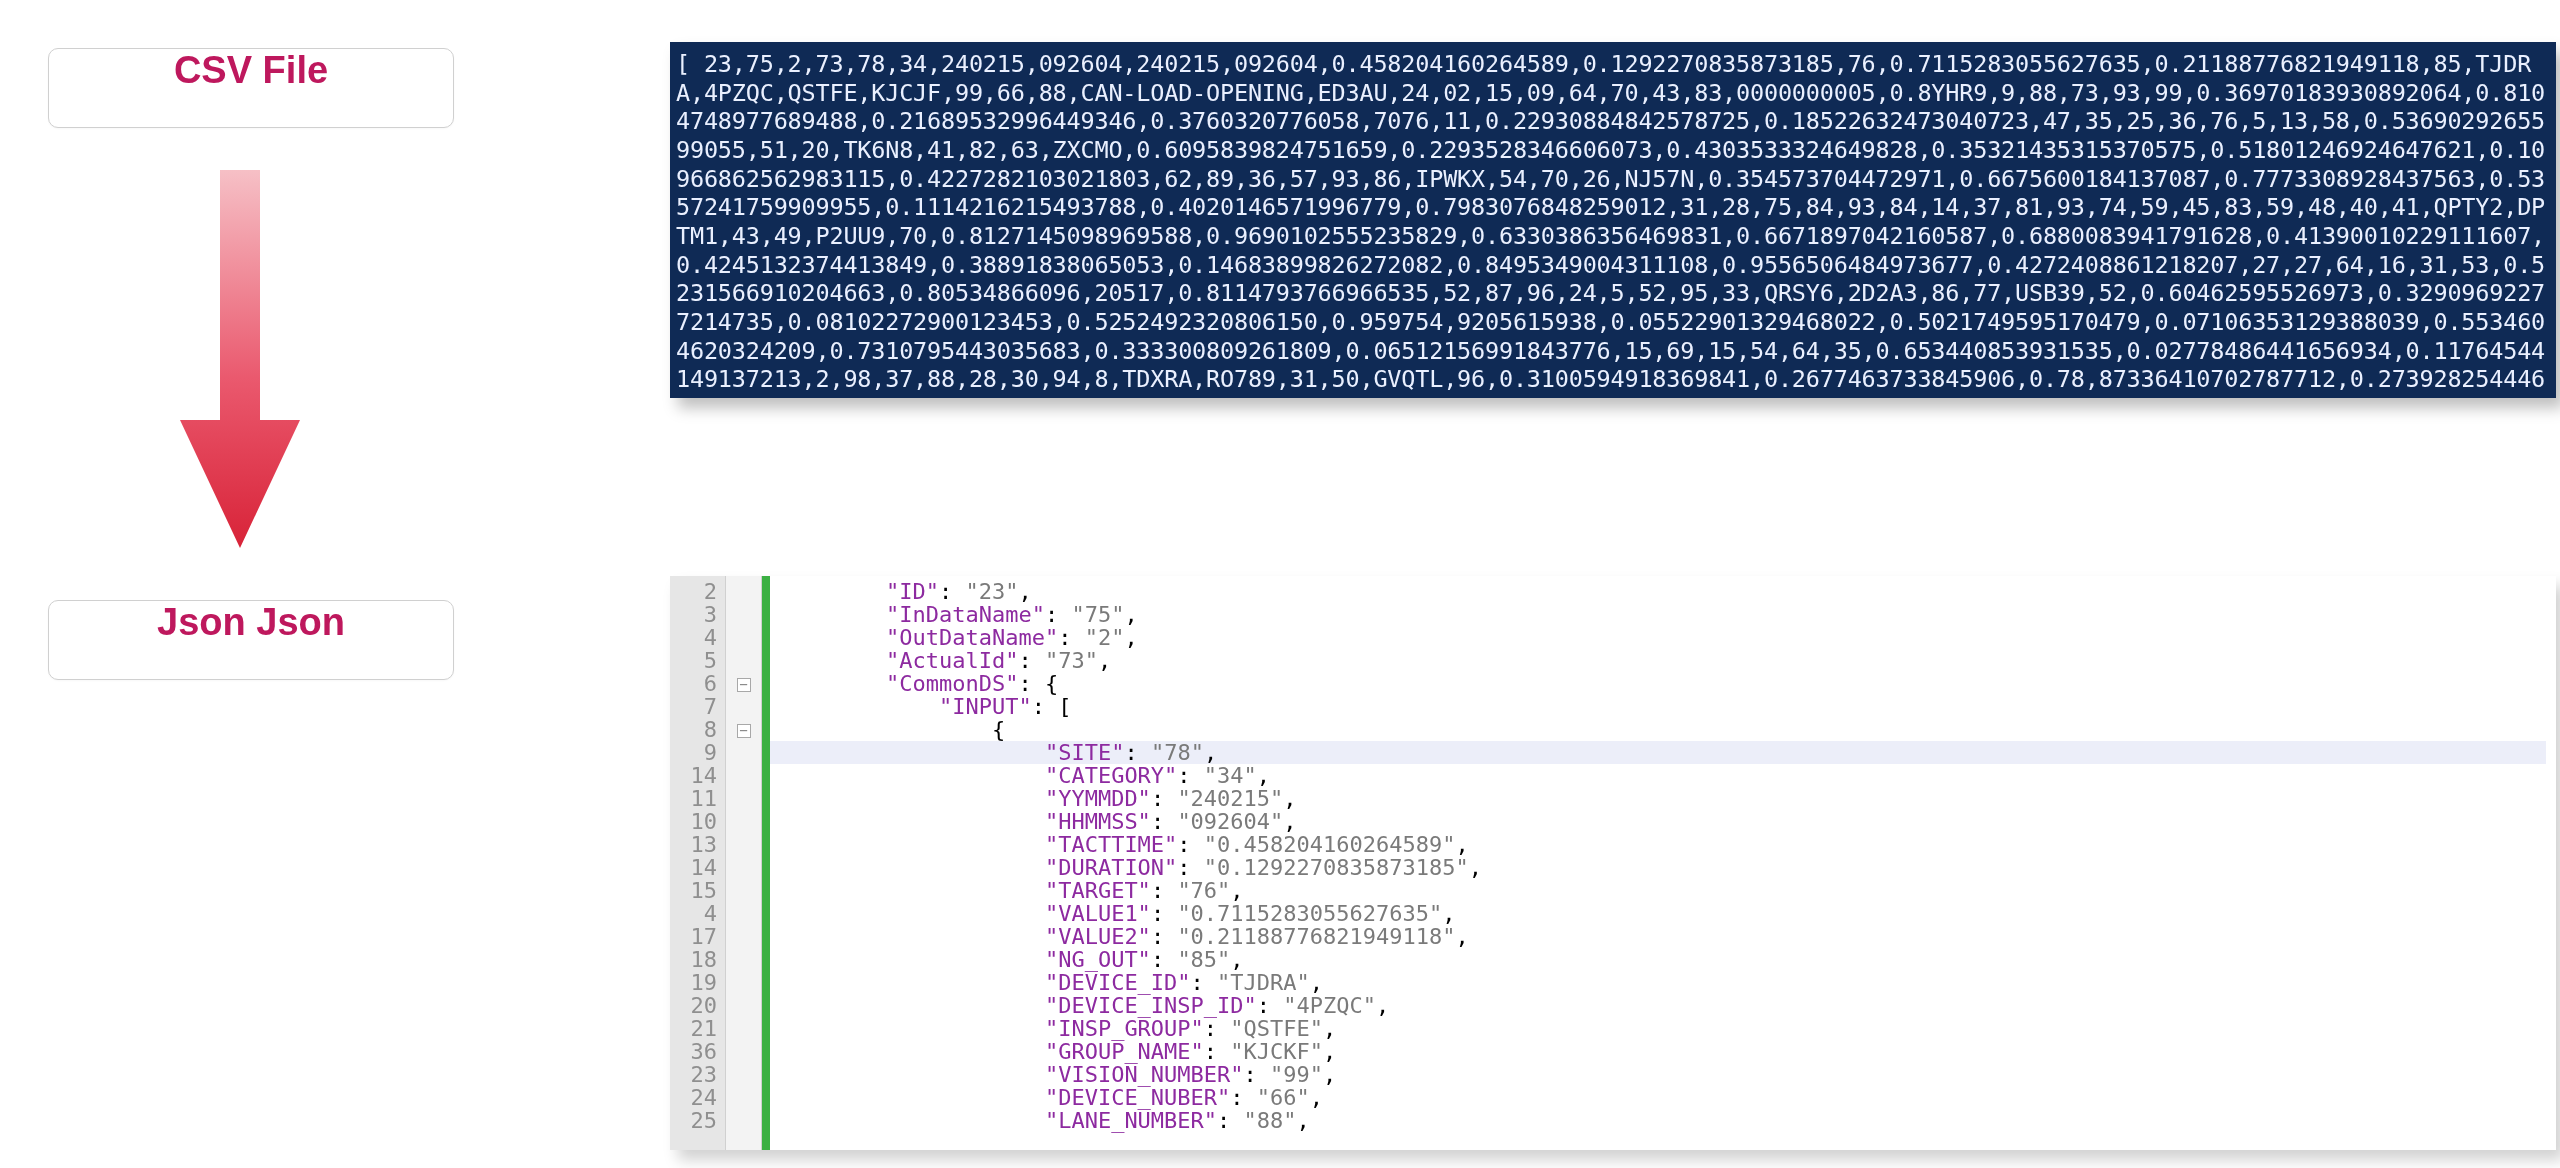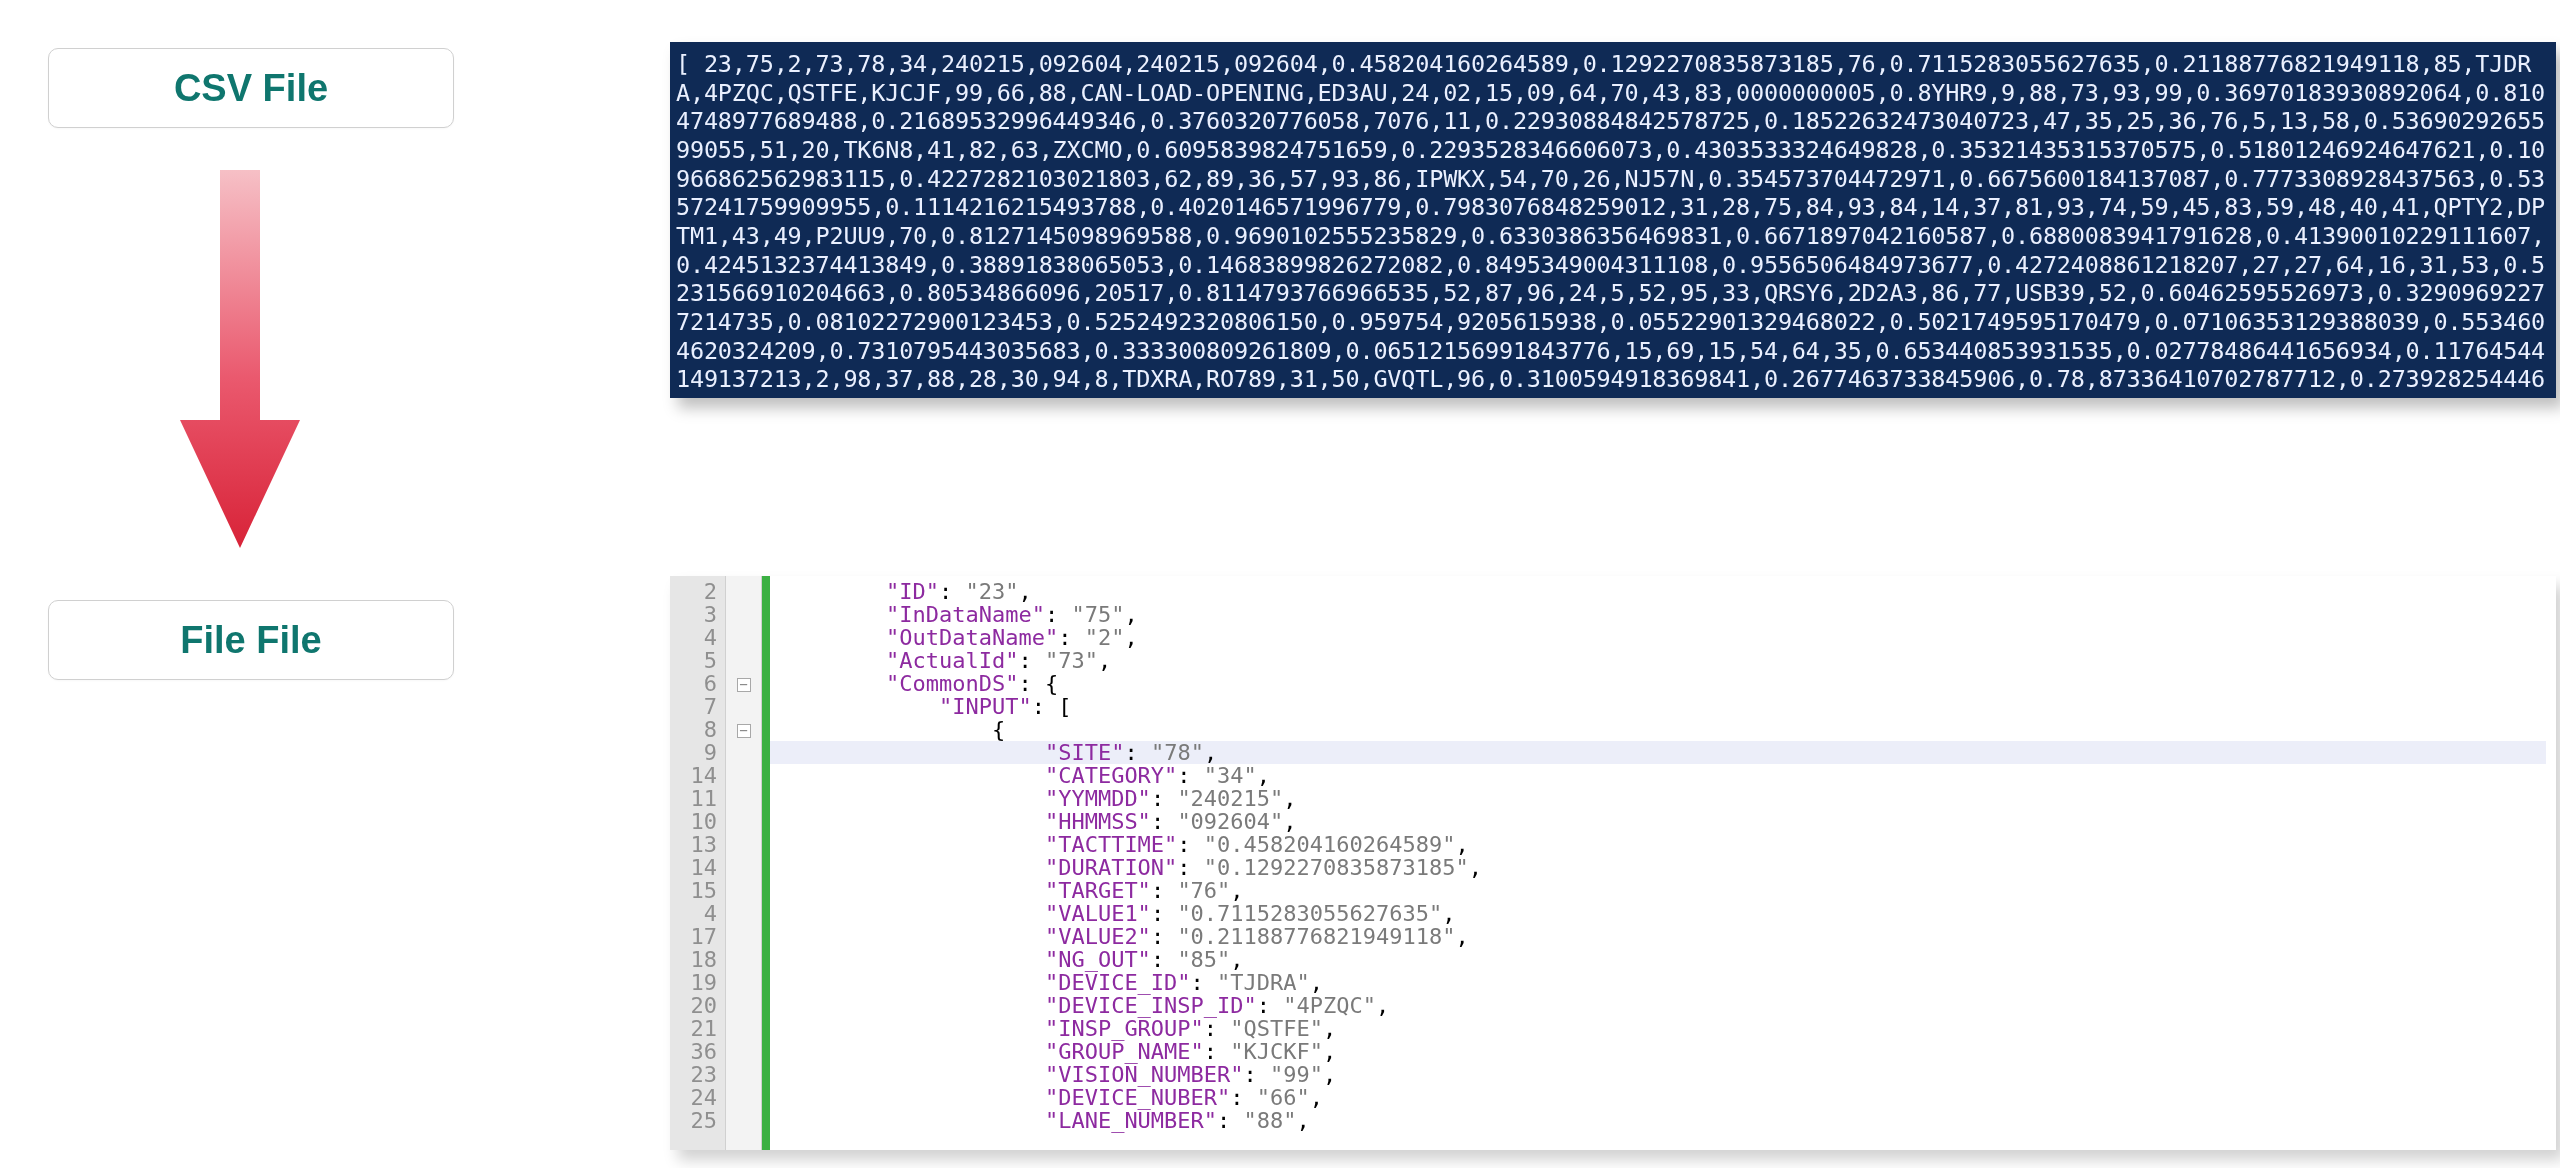--- a/index.html
+++ b/index.html
@@ -7,25 +7,25 @@
   .page { position: relative; width: 2560px; height: 1168px; }
 
   .label-box {
     position: absolute;
     width: 406px;
     height: 80px;
     background: #ffffff;
     border: 1px solid #d0d0d0;
     border-radius: 10px;
     display: flex;
-    align-items: center;
+    align-items: flex-start;
     justify-content: center;
     font-size: 38px;
     font-weight: 700;
-    color: #0f766e;
+    color: #be185d;
     box-shadow: 0 1px 2px rgba(0,0,0,0.03);
   }
 
   .arrow-wrap { position: absolute; left: 180px; top: 170px; width: 120px; height: 380px; }
 
   .csv-panel {
     position: absolute;
     left: 670px;
     top: 42px;
     width: 1886px;
@@ -122,21 +122,21 @@
           <stop offset="0%" stop-color="#f6c0c6"></stop>
           <stop offset="55%" stop-color="#ea596e"></stop>
           <stop offset="100%" stop-color="#d82338"></stop>
         </linearGradient>
       </defs>
       <path d="M40 0 H80 V250 H120 L60 378 L0 250 H40 Z" fill="url(#g)"></path>
     </svg>
   </div>
 
   <div class="label-box" style="left:48px; top:600px;">
-    <span>File File</span>
+    <span>Json Json</span>
   </div>
 
   <div class="csv-panel">
     <span>[
 23,75,2,73,78,34,240215,092604,240215,092604,0.458204160264589,0.1292270835873185,76,0.7115283055627635,0.21188776821949118,85,TJDRA,4PZQC,QSTFE,KJCJF,99,66,88,CAN-LOAD-OPENING,ED3AU,24,02,15,09,64,70,43,83,0000000005,0.8YHR9,9,88,73,93,99,0.36970183930892064,0.8104748977689488,0.21689532996449346,0.3760320776058,7076,11,0.22930884842578725,0.18522632473040723,47,35,25,36,76,5,13,58,0.5369029265599055,51,20,TK6N8,41,82,63,ZXCMO,0.6095839824751659,0.2293528346606073,0.4303533324649828,0.35321435315370575,0.51801246924647621,0.10966862562983115,0.4227282103021803,62,89,36,57,93,86,IPWKX,54,70,26,NJ57N,0.354573704472971,0.6675600184137087,0.7773308928437563,0.5357241759909955,0.1114216215493788,0.4020146571996779,0.7983076848259012,31,28,75,84,93,84,14,37,81,93,74,59,45,83,59,48,40,41,QPTY2,DPTM1,43,49,P2UU9,70,0.8127145098969588,0.9690102555235829,0.6330386356469831,0.6671897042160587,0.6880083941791628,0.41390010229111607,0.4245132374413849,0.38891838065053,0.14683899826272082,0.8495349004311108,0.9556506484973677,0.4272408861218207,27,27,64,16,31,53,0.5231566910204663,0.80534866096,20517,0.8114793766966535,52,87,96,24,5,52,95,33,QRSY6,2D2A3,86,77,USB39,52,0.60462595526973,0.32909692277214735,0.08102272900123453,0.5252492320806150,0.959754,9205615938,0.05522901329468022,0.5021749595170479,0.07106353129388039,0.5534604620324209,0.7310795443035683,0.333300809261809,0.06512156991843776,15,69,15,54,64,35,0.653440853931535,0.02778486441656934,0.11764544149137213,2,98,37,88,28,30,94,8,TDXRA,RO789,31,50,GVQTL,96,0.3100594918369841,0.2677463733845906,0.78,87336410702787712,0.27392825444652713,0.91188152168710171,0.12384030445069649,0.2096250684690942,0.14778015647050913,0.6651214816889264,0.7140184969176142,0.78,24236350705606,0.9451459638432980,43,94,57,46,87,92,0.8449359459454724,0.5206099325951037,0.5737704654899441,26,50,10,
 ]</span>
   </div>
 
   <div class="editor-wrap">
     <div class="editor">

